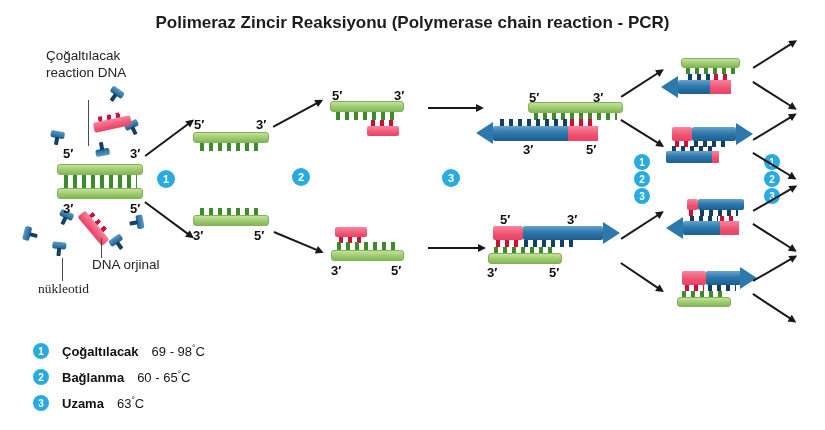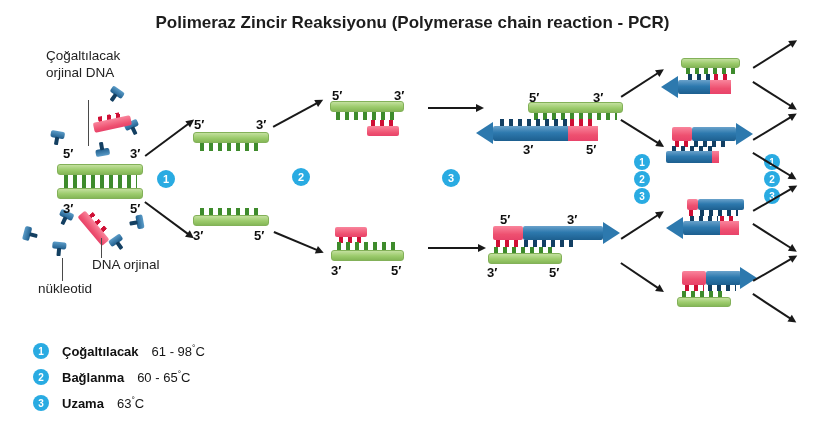--- a/index.html
+++ b/index.html
@@ -45,21 +45,21 @@
 </style>
 </head>
 <body>
 
 <div class="canvas">
 
   <div class="title">Polimeraz Zincir Reaksiyonu (Polymerase chain reaction - PCR)</div>
 
   <div class="txt" style="left:46px;top:48px;">
     <div>Çoğaltılacak</div>
-    <div>orjinal DNA</div>
+    <div>reaction DNA</div>
   </div>
   <div class="pline" style="left:88px;top:100px;height:46px;"></div>
 
   <div class="nt" style="left:108px;top:88px;transform:rotate(35deg);">
       <i class="hd"></i>
       <i class="st"></i>
     </div>
   <div class="nt" style="left:126px;top:121px;transform:rotate(-25deg);">
       <i class="hd"></i>
       <i class="st"></i>
@@ -98,21 +98,21 @@
       <div class="fbar pink"></div>
   </div>
   <div class="freeprimer" style="left:76px;top:219px;transform:rotate(50deg);">
     <div class="fteeth teeth tr"></div>
       <div class="fbar pink"></div>
   </div>
 
   <div class="pline" style="left:101px;top:238px;height:20px;"></div>
   <div class="txt" style="left:92px;top:257px;">DNA orjinal</div>
   <div class="pline" style="left:62px;top:258px;height:23px;"></div>
-  <div class="txt" style="left:38px;top:281px;">nükleotid</div>
+  <div class="txt" style="left:38px;top:281px;font-family:Liberation Serif, serif;">nükleotid</div>
 
   <div class="pr" style="left:63px;top:146px;">5′</div>
   <div class="pr" style="left:130px;top:146px;">3′</div>
   <div class="bar green" style="left:57px;top:164px;width:86px;height:11px;"></div>
   <div class="teeth tg" style="left:64px;top:175px;width:73px;height:7px;"></div>
   <div class="teeth tg" style="left:64px;top:181px;width:73px;height:7px;"></div>
   <div class="bar green" style="left:57px;top:188px;width:86px;height:11px;"></div>
   <div class="pr" style="left:63px;top:201px;">3′</div>
   <div class="pr" style="left:130px;top:201px;">5′</div>
 
@@ -229,21 +229,21 @@
   <div class="arr" style="left:753px;top:139px;width:44px;transform:rotate(-31.2deg);"></div>
   <div class="arr" style="left:753px;top:152px;width:44px;transform:rotate(31.2deg);"></div>
   <div class="arr" style="left:753px;top:210px;width:44px;transform:rotate(-30.1deg);"></div>
   <div class="arr" style="left:753px;top:223px;width:45px;transform:rotate(32.3deg);"></div>
   <div class="arr" style="left:753px;top:280px;width:44px;transform:rotate(-30.1deg);"></div>
   <div class="arr" style="left:753px;top:293px;width:45px;transform:rotate(33.3deg);"></div>
 
   <div class="lrow" style="left:33px;top:343px;">
     <div class="circ d16" style="position:static;">1</div>
     <span class="lname">Çoğaltılacak</span>
-    <span class="ltemp"><span>61 - 98</span><sup>°</sup><span>C</span></span>
+    <span class="ltemp"><span>69 - 98</span><sup>°</sup><span>C</span></span>
   </div>
   <div class="lrow" style="left:33px;top:369px;">
     <div class="circ d16" style="position:static;">2</div>
     <span class="lname">Bağlanma</span>
     <span class="ltemp"><span>60 - 65</span><sup>°</sup><span>C</span></span>
   </div>
   <div class="lrow" style="left:33px;top:395px;">
     <div class="circ d16" style="position:static;">3</div>
     <span class="lname">Uzama</span>
     <span class="ltemp"><span>63</span><sup>°</sup><span>C</span></span>

